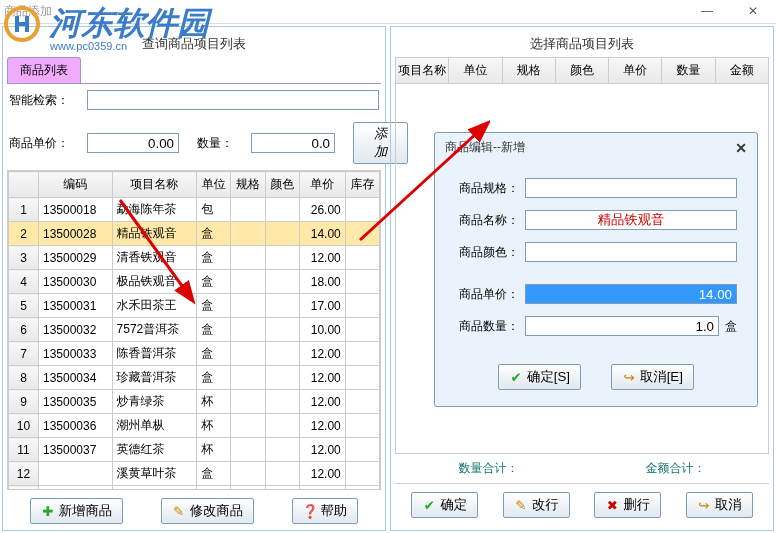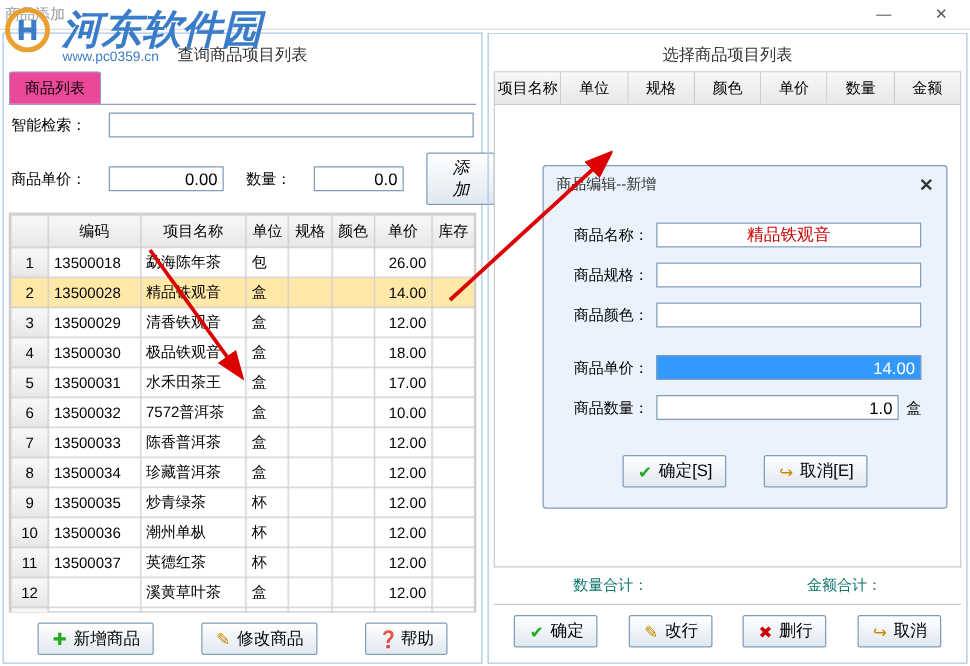--- a/index.html
+++ b/index.html
@@ -10,28 +10,28 @@
     .title-controls span { width: 46px; height: 22px; display: flex; align-items: center; justify-content: center; color: #555; cursor: pointer; }
     .watermark { position: absolute; top: 2px; left: 0; z-index: 100; pointer-events: none; }
     .watermark-logo { display: inline-block; vertical-align: middle; }
     .watermark-text { font-size: 32px; font-weight: bold; color: #3b7cc9; font-style: italic; vertical-align: middle; }
     .watermark-url { font-size: 11px; color: #3b7cc9; display: block; margin-left: 50px; margin-top: -6px; }
     .container { display: flex; height: calc(100% - 24px); }
     .left-panel { flex: 1; border: 1px solid #a8c8e8; margin: 2px; padding: 4px; min-width: 0; }
     .right-panel { flex: 1; border: 1px solid #a8c8e8; margin: 2px; padding: 4px; display: flex; flex-direction: column; min-width: 0; }
     .panel-title { text-align: center; font-size: 13px; padding: 4px 0; color: #333; }
     .tabs { display: flex; border-bottom: 1px solid #99c; }
-    .tab { padding: 4px 12px; border: 1px solid #99c; border-bottom: none; margin-right: 2px; background: #ec4899; cursor: pointer; border-radius: 3px 3px 0 0; }
+    .tab { padding: 4px 12px; border: 1px solid #99c; border-bottom: none; margin-right: 2px; background: #f0abfc; cursor: pointer; border-radius: 3px 3px 0 0; }
     .tab.active { background: #fff; border-bottom: 1px solid #fff; margin-bottom: -1px; }
     .search-row { display: flex; align-items: center; padding: 6px 2px; gap: 18px; }
     .search-row label { white-space: nowrap; }
     .search-row input { border: 1px solid #7f9db9; height: 20px; padding: 0 4px; }
     .smart-input { flex: 1; width: 120px; }
     .price-input { width: 92px; text-align: right; }
-    .qty-input { width: 72px; text-align: right; }
+    .qty-input { width: 84px; text-align: right; }
     .btn { border: 1px solid #7f9db9; background: linear-gradient(#fff, #e0e8f0); padding: 2px 12px; cursor: pointer; border-radius: 2px; font-style: italic; }
     .data-table { border-collapse: collapse; width: 100%; font-size: 12px; }
     .data-table th { background: linear-gradient(#f8f8f8, #e8e8e8); border: 1px solid #ccc; padding: 4px 2px; font-weight: normal; text-align: center; }
     .data-table td { border: 1px solid #ccc; padding: 3px 4px; height: 18px; }
     .data-table .num-col { text-align: right; }
     .data-table tr.selected td { background: #ffe8a8; }
     .row-header { background: linear-gradient(#f8f8f8, #e8e8e8); text-align: center; width: 30px; }
     .table-wrap { overflow: auto; max-height: 320px; border: 1px solid #ccc; }
     .right-header { display: flex; border: 1px solid #ccc; }
     .right-header span { flex: 1; text-align: center; padding: 4px 2px; border-right: 1px solid #ccc; background: linear-gradient(#f8f8f8, #e8e8e8); }
@@ -277,26 +277,26 @@
         <span>金额</span>
       </div>
     <div class="right-body">
       <div class="dialog">
         <div class="dialog-title">
           <span>商品编辑--新增</span>
           <span class="dialog-close">✕</span>
         </div>
         <div class="dialog-body">
           <div class="dialog-row">
+              <label>商品规格：</label>
+              <input class="dialog-input" value="" style="">
+            </div>
+          <div class="dialog-row">
               <label>商品名称：</label>
               <input class="dialog-input red" value="精品铁观音" style="">
-            </div>
-          <div class="dialog-row">
-              <label>商品规格：</label>
-              <input class="dialog-input" value="" style="">
             </div>
           <div class="dialog-row">
               <label>商品颜色：</label>
               <input class="dialog-input" value="" style="">
             </div>
           <div style="height:10px;"></div>
           <div class="dialog-row">
               <label>商品单价：</label>
               <input class="dialog-input sel" value="14.00" style="">
             </div>

